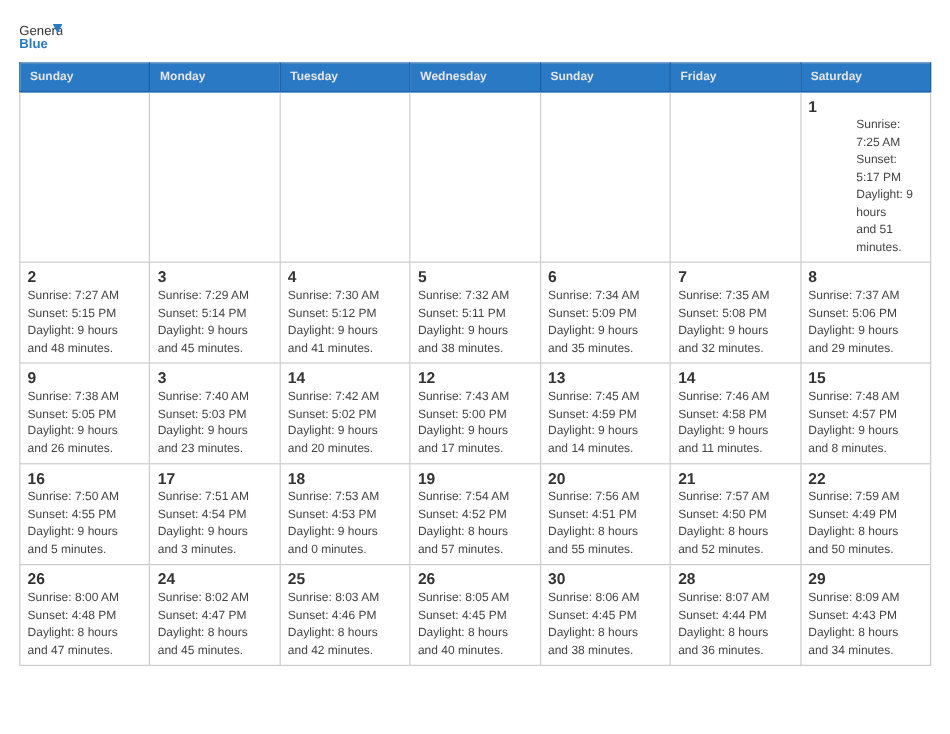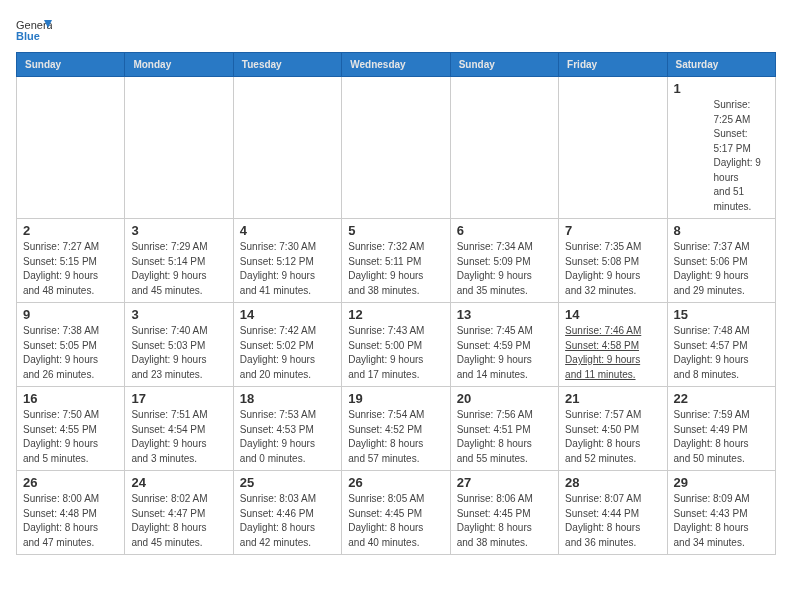--- a/index.html
+++ b/index.html
@@ -202,21 +202,21 @@
         </td>
         <td>
           <span class="day-number">13</span>
           <div class="day-info" style="white-space: pre-line;">Sunrise: 7:45 AM
 Sunset: 4:59 PM
 Daylight: 9 hours
 and 14 minutes.</div>
         </td>
         <td>
           <span class="day-number">14</span>
-          <div class="day-info" style="white-space: pre-line; text-decoration: underline;">Sunrise: 7:46 AM
+          <div class="day-info" style="white-space: pre-line;">Sunrise: 7:46 AM
 Sunset: 4:58 PM
 Daylight: 9 hours
 and 11 minutes.</div>
         </td>
         <td>
           <span class="day-number">15</span>
           <div class="day-info" style="white-space: pre-line;">Sunrise: 7:48 AM
 Sunset: 4:57 PM
 Daylight: 9 hours
 and 8 minutes.</div>
@@ -296,21 +296,21 @@
 and 42 minutes.</div>
         </td>
         <td>
           <span class="day-number">26</span>
           <div class="day-info" style="white-space: pre-line;">Sunrise: 8:05 AM
 Sunset: 4:45 PM
 Daylight: 8 hours
 and 40 minutes.</div>
         </td>
         <td>
-          <span class="day-number">27</span>
+          <span class="day-number">30</span>
           <div class="day-info" style="white-space: pre-line;">Sunrise: 8:06 AM
 Sunset: 4:45 PM
 Daylight: 8 hours
 and 38 minutes.</div>
         </td>
         <td>
           <span class="day-number">28</span>
           <div class="day-info" style="white-space: pre-line;">Sunrise: 8:07 AM
 Sunset: 4:44 PM
 Daylight: 8 hours

